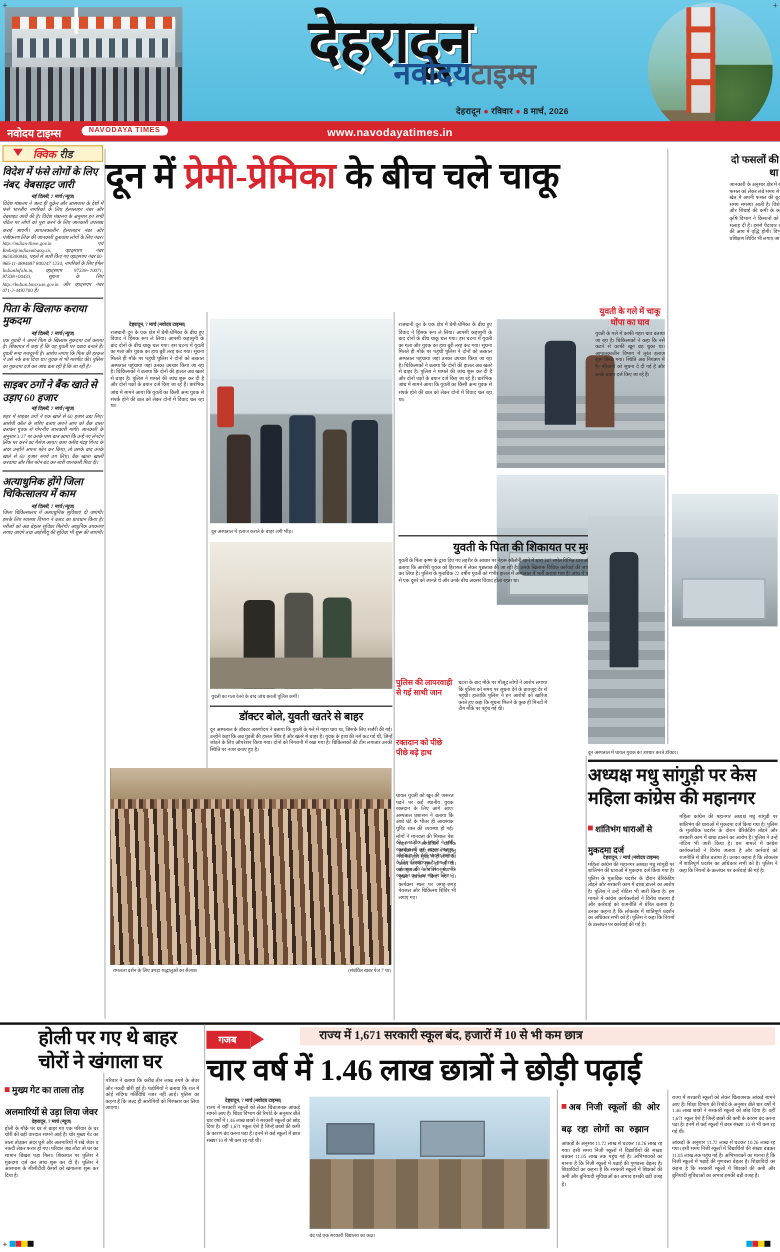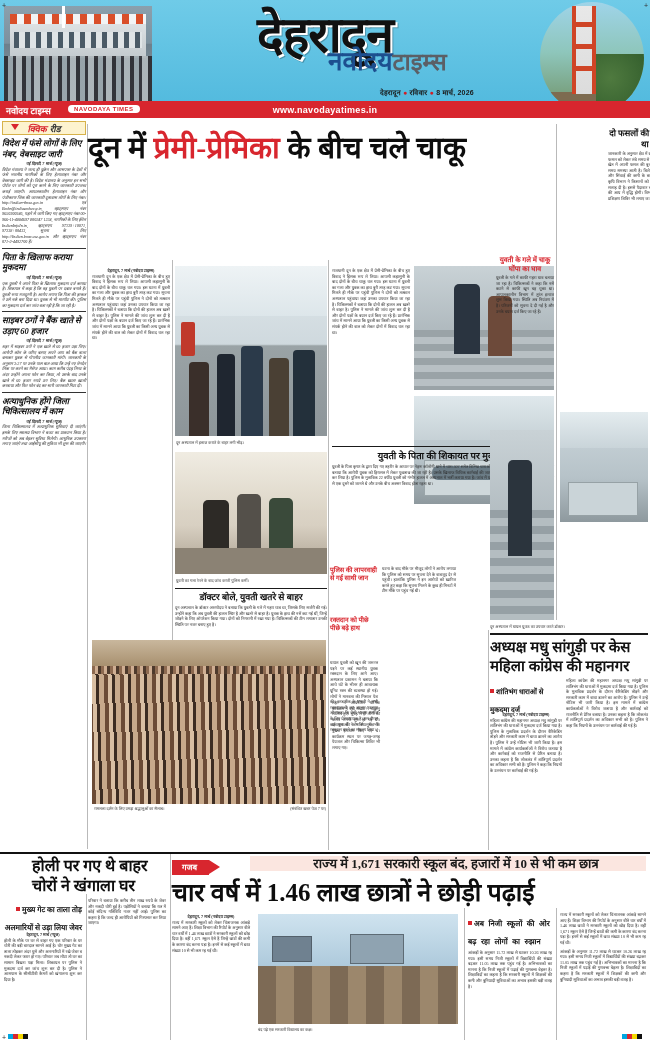--- a/index.html
+++ b/index.html
@@ -109,21 +109,21 @@
   #bottom { position:absolute; left:0; top:852px; width:650px; }
   .bot-rule { height:2px; background:#111; width:650px; }
   .gajab-tag {
     position:relative; display:inline-block; background:#d8262e; color:#fff;
     font-family:"Liberation Serif",serif; font-weight:bold; font-size:8px;
     padding:2px 12px 2px 10px; height:15px; line-height:11px;
   }
   .gajab-tag:after { content:""; position:absolute; right:-11px; top:0; width:0;height:0;
     border-top:7.5px solid transparent;border-bottom:7.5px solid transparent;border-left:11px solid #d8262e;}
   .kicker-bar { background:#fbe6e0; height:15px; line-height:15px; font-family:"Liberation Serif",serif;
-    font-weight:bold; font-size:13px; color:#1a1a1a; padding-left:16px;text-align:center; }
+    font-weight:bold; font-size:10px; color:#1a1a1a; padding-left:16px; }
   .big-bot-head { font-family:"Liberation Serif",serif; font-weight:bold; font-size:25px; line-height:29px; color:#0d0d0d; white-space:nowrap;}
   .left-bot-head { font-family:"Liberation Serif",serif; font-weight:bold; font-size:16px; line-height:20px; color:#0d0d0d; white-space:nowrap;}
 
   .crop-mark { position:absolute; color:#333; font-size:7px; }
   .colorbar { position:absolute; display:flex; }
   .colorbar i { width:5px; height:5px; display:block; }
 </style>
 </head>
 <body>
 
@@ -334,21 +334,21 @@
   <div class="vrule" style="left:328px; top:260px; height:590px;"></div>
   <div class="vrule" style="left:172px; top:260px; height:380px;"></div>
 
   <div id="bottom">
     <div class="bot-rule"></div>
 
     <div style="position:absolute; left:4px; top:4px; width:164px;margin-left:28px;">
       <div class="left-bot-head">होली पर गए थे बाहर</div>
       <div class="left-bot-head">चोरों ने खंगाला घर</div>
     </div>
-    <div style="position:absolute; left:4px; top:46px; width:78px;text-align:right;">
+    <div style="position:absolute; left:4px; top:46px; width:78px;">
       <span class="bullet-sq"></span><span class="blk-box-h" style="font-size:7.5px; line-height:10px;">मुख्य गेट का ताला तोड़ अलमारियों से उड़ा लिया जेवर</span>
     </div>
     <div style="position:absolute; left:4px; top:80px; width:78px;">
       <div class="body-txt blur" style="text-align:center;font-weight:bold">देहरादून, 7 मार्च (न्यूज)</div>
       <div class="body-txt blur">होली के मौके पर घर से बाहर गए एक परिवार के घर चोरी की बड़ी वारदात सामने आई है। चोर मुख्य गेट का ताला तोड़कर अंदर घुसे और अलमारियों में रखे जेवर व नकदी लेकर फरार हो गए। परिवार जब लौटा तो घर का सामान बिखरा पड़ा मिला। शिकायत पर पुलिस ने मुकदमा दर्ज कर जांच शुरू कर दी है। पुलिस ने आसपास के सीसीटीवी कैमरों को खंगालना शुरू कर दिया है।</div>
     </div>
     <div style="position:absolute; left:88px; top:46px; width:78px;">
       <div class="body-txt blur">परिवार ने बताया कि करीब तीन लाख रुपये के जेवर और नकदी चोरी हुई है। पड़ोसियों ने बताया कि रात में कोई संदिग्ध गतिविधि नजर नहीं आई। पुलिस का कहना है कि जल्द ही आरोपियों को गिरफ्तार कर लिया जाएगा।</div>
     </div>
 

